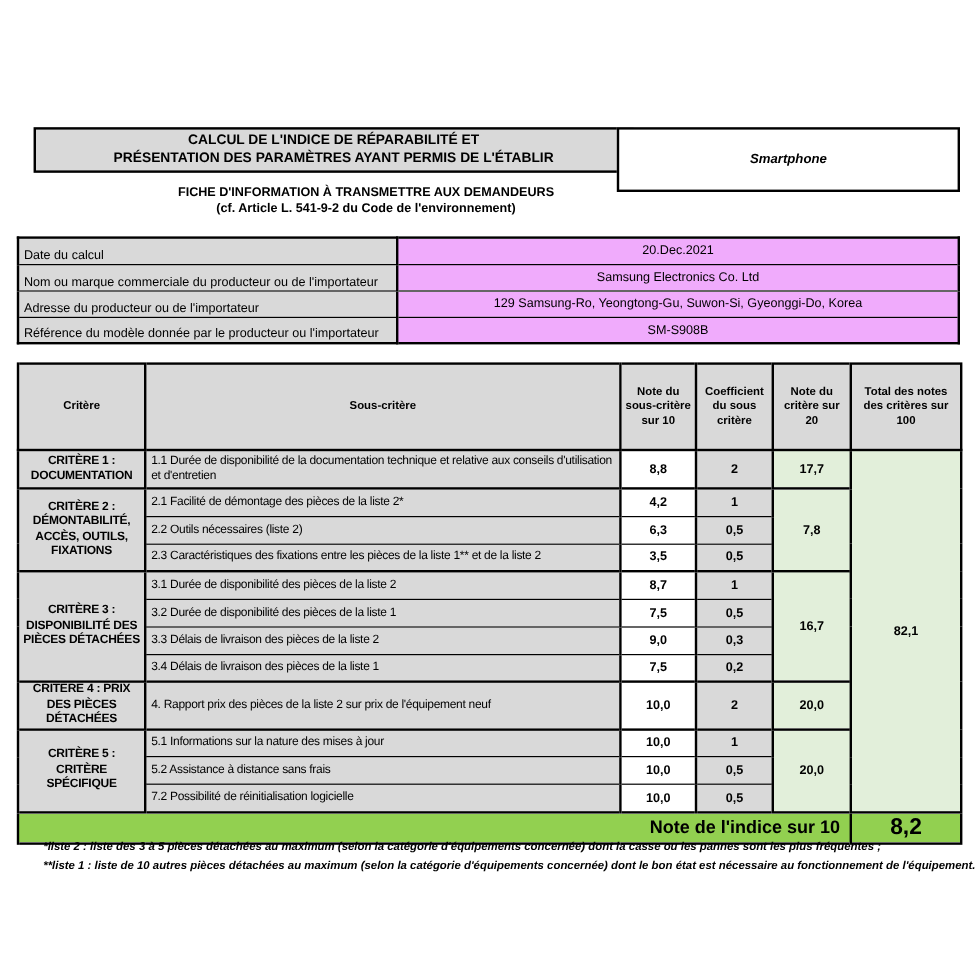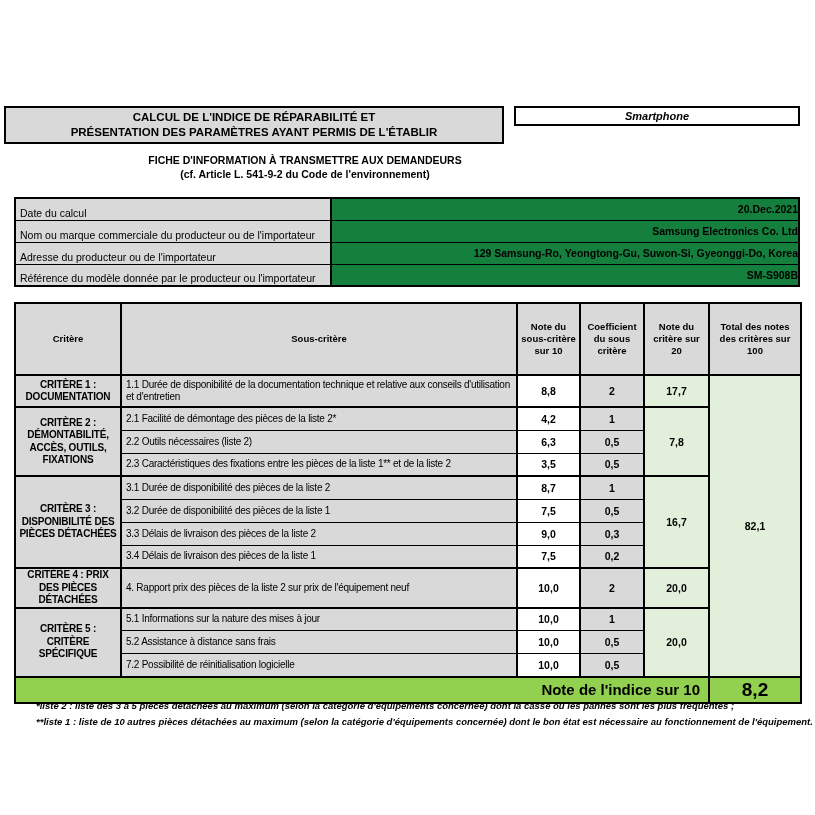--- a/index.html
+++ b/index.html
@@ -8,27 +8,27 @@
     --bright-green:#92D050;
     --line:#000000;
   }
   *{box-sizing:border-box;margin:0;padding:0;}
   html,body{background:#fff;}
   body{font-family:"Liberation Sans", sans-serif;color:#000;}
   .page{position:relative;width:815px;height:815px;background:#ffffff;overflow:hidden;}
 
   
   .title-box{
-    position:absolute;left:4px;top:106px;width:500px;height:38px;
+    position:absolute;left:28px;top:106px;width:500px;height:38px;
     background:var(--cell-gray);border:2px solid var(--line);
     display:flex;flex-direction:column;align-items:center;justify-content:center;
     font-weight:bold;font-size:11.5px;line-height:15px;text-align:center;
   }
   .product-box{
-    position:absolute;left:514px;top:106px;width:286px;height:20px;
+    position:absolute;left:514px;top:106px;width:286px;height:54px;
     background:#ffffff;border:2px solid var(--line);
     display:flex;align-items:center;justify-content:center;
     font-weight:bold;font-style:italic;font-size:11px;
   }
   .subtitle{
     position:absolute;left:14px;top:153px;width:582px;
     text-align:center;font-weight:bold;font-size:10.5px;line-height:14px;
   }
 
   
@@ -37,21 +37,21 @@
     border-collapse:collapse;table-layout:fixed;
   }
   .info-table td{
     border:1px solid var(--line);height:22px;vertical-align:middle;
     font-size:10.5px;overflow:hidden;
   }
   .info-table td.ilabel{
     background:var(--cell-gray);width:316px;padding:1px 4px;vertical-align:bottom;
     border-right:2px solid var(--line);
   }
-  .info-table td.ivalue{background:#15803d;text-align:right;font-weight:bold;}
+  .info-table td.ivalue{background:#f0abfc;text-align:center;font-weight:normal;}
   .info-table tr:first-child td{border-top:2px solid var(--line);}
   .info-table tr:last-child td{border-bottom:2px solid var(--line);}
   .info-table td:first-child{border-left:2px solid var(--line);}
   .info-table td:last-child{border-right:2px solid var(--line);}
 
   
   .main-table{
     position:absolute;left:14px;top:302px;width:786px;
     border-collapse:collapse;table-layout:fixed;border:2px solid var(--line);
   }

